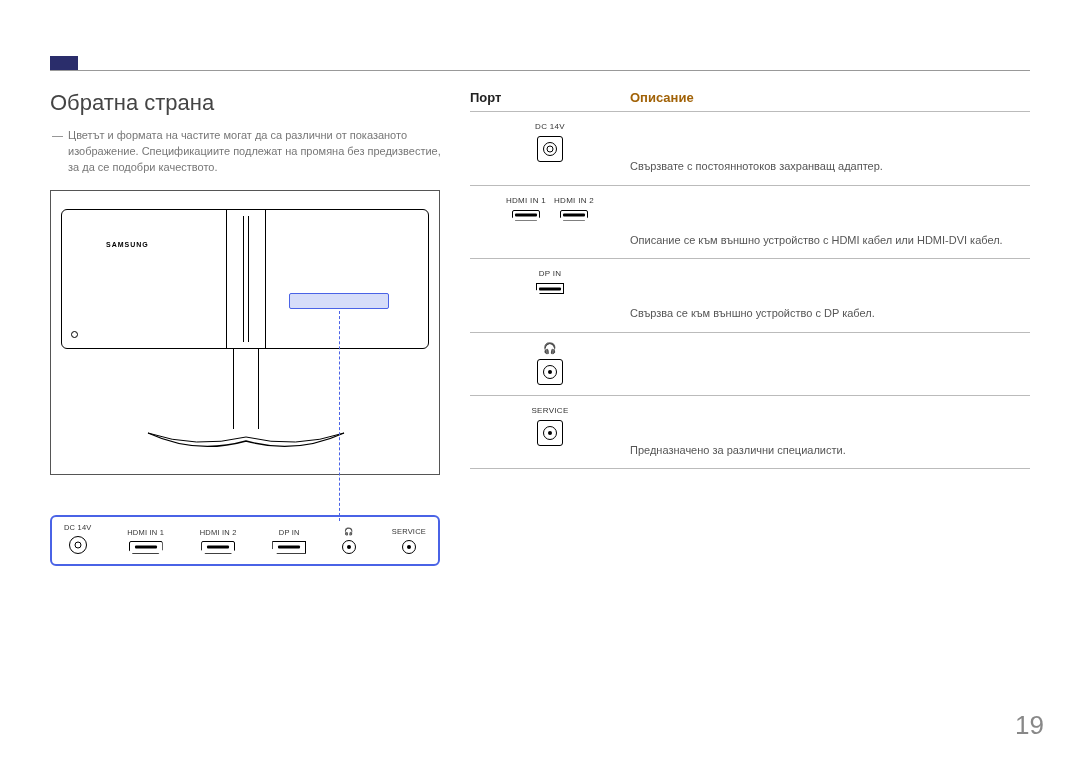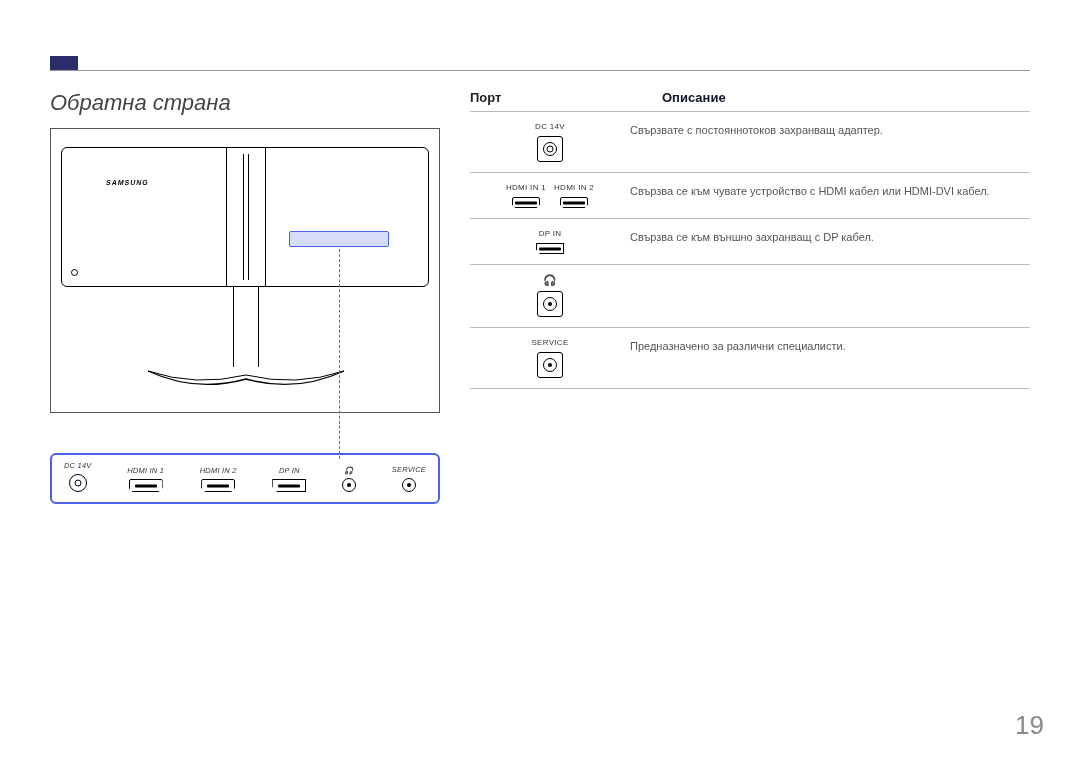--- a/index.html
+++ b/index.html
@@ -28,21 +28,21 @@
     height: 14px;
     background: #2a2d6b;
   }
   .content {
     position: absolute;
     top: 90px;
     left: 50px;
     right: 50px;
     display: flex;
   }
-  .left-col { width: 400px; flex-shrink: 0; font-style: italic; }
+  .left-col { width: 400px; flex-shrink: 0; }
   .right-col { flex: 1; padding-left: 20px; }
   h1 {
     font-size: 22px;
     font-weight: 400;
     color: #444;
     margin-bottom: 12px;
   }
   .note {
     font-size: 11px;
     color: #777;
@@ -167,38 +167,38 @@
   }
   .ic-hp {
     font-size: 11px; line-height:1; color:#000;
   }
 
   
   .tbl-head {
     display:flex; padding-bottom:6px;
   }
   .tbl-head .c1 { width:160px; font-weight:700; font-size:13px; color:#222; }
-  .tbl-head .c2 { flex:1; font-weight:700; font-size:13px; color:#0f172a;margin-left:32px; }
+  .tbl-head .c2 { flex:1; font-weight:700; font-size:13px; color:#a16207; }
   .tr {
     display:flex;
     border-top: 1px solid #bbb;
     padding: 10px 0;
     align-items: flex-start;
   }
   .tr:last-child { border-bottom: 1px solid #bbb; }
   .tr .c1 { width:160px; text-align:center; font-size:8px; color:#333; }
   .tr .c1 .clab { display:block; margin-bottom:5px; letter-spacing:0.3px; }
   .tr .c1 .dual { display:flex; justify-content:center; gap:8px; }
   .tr .c1 .dual > div { text-align:center; }
   .tr .c1 .icbox { display:flex; justify-content:center; }
   .tr .c1 .icwrap {
     border:1.3px solid #000; border-radius:3px; width:26px; height:26px;
     display:flex; align-items:center; justify-content:center;
   }
-  .tr .c2 { flex:1; font-size:11px; color:#555; line-height:1.5; }
+  .tr .c2 { flex:1; font-size:11px; color:#555; line-height:1.5;margin-top:36px; }
   .tr .c2 .subnote {
     font-size:10.5px; color:#888; margin-top:6px; padding-left:14px; position:relative;
   }
   .tr .c2 .subnote::before{
     content:"―"; position:absolute; left:0; top:0; color:#888;
   }
 
   .page-num {
     position:absolute;
     right: 36px; bottom: 22px;
@@ -212,20 +212,21 @@
 </head>
 <body>
 
 <div class="accent-bar"></div>
 <div class="top-rule"></div>
 
 <div class="content">
 
   <div class="left-col">
     <h1>Обратна страна</h1>
+    <div class="note">Цветът и формата на частите могат да са различни от показаното изображение. Спецификациите подлежат на промяна без предизвестие, за да се подобри качеството.</div>
 
     <div class="monitor-frame">
       <div class="m-back"></div>
       <span class="m-brand">SAMSUNG</span>
       <div class="m-btn-dot"></div>
       <div class="m-stand-top"></div>
       <div class="m-portbox"></div>
       <div class="m-stand-neck"></div>
       <div class="m-foot">
         <svg viewBox="0 0 200 30">
@@ -288,31 +289,31 @@
           <div>
             <span class="clab">HDMI IN 1</span>
             <div class="ic-hdmi" style="width:28px;height:11px"></div>
           </div>
           <div>
             <span class="clab">HDMI IN 2</span>
             <div class="ic-hdmi" style="width:28px;height:11px"></div>
           </div>
         </div>
       </div>
-      <div class="c2">Свързва се към чувате устройство с HDMI кабел или HDMI-DVI кабел.</div>
+      <div class="c2">Описание се към външно устройство с HDMI кабел или HDMI-DVI кабел.</div>
     </div>
 
     <div class="tr">
       <div class="c1">
         <span class="clab">DP IN</span>
         <div class="icbox">
             <div class="ic-dp" style="width:28px;height:11px"></div>
           </div>
       </div>
-      <div class="c2">Свързва се към външно захранващ с DP кабел.</div>
+      <div class="c2">Свързва се към външно устройство с DP кабел.</div>
     </div>
 
     <div class="tr">
       <div class="c1">
         <span class="clab ic-hp">🎧</span>
         <div class="icbox">
             <div class="icwrap">
               <div class="ic-circle sm dot"></div>
             </div>
           </div>

